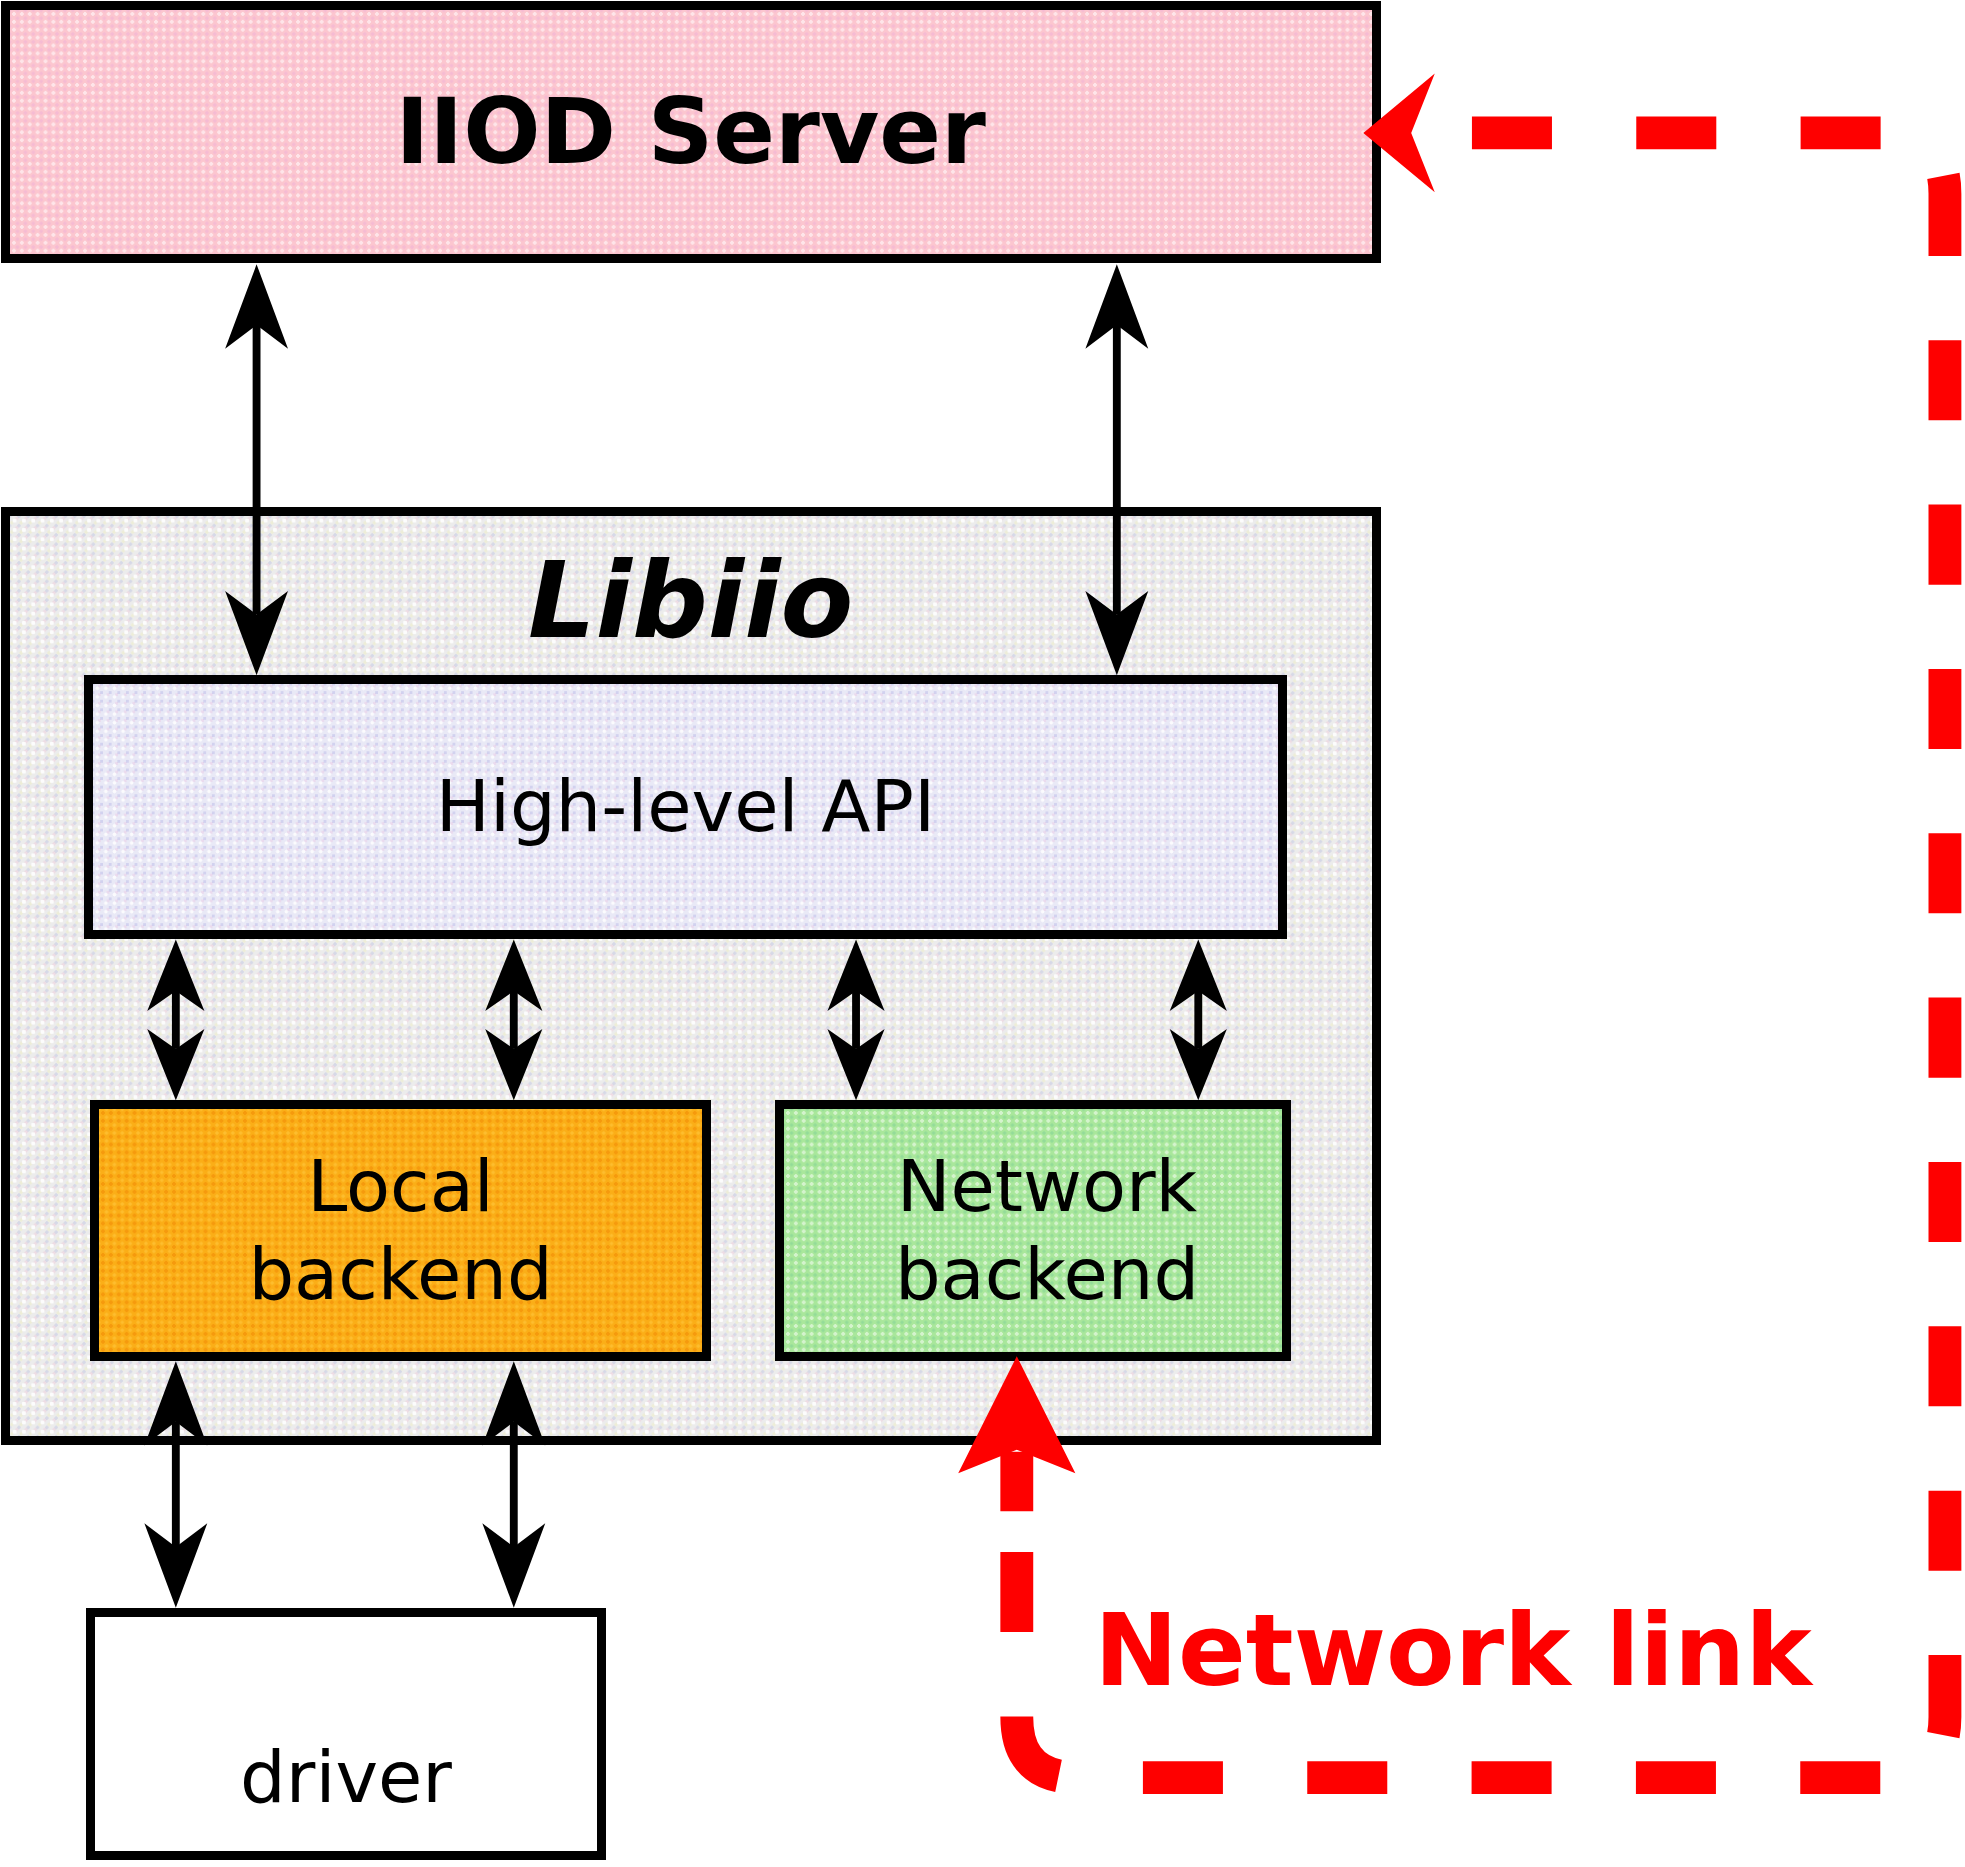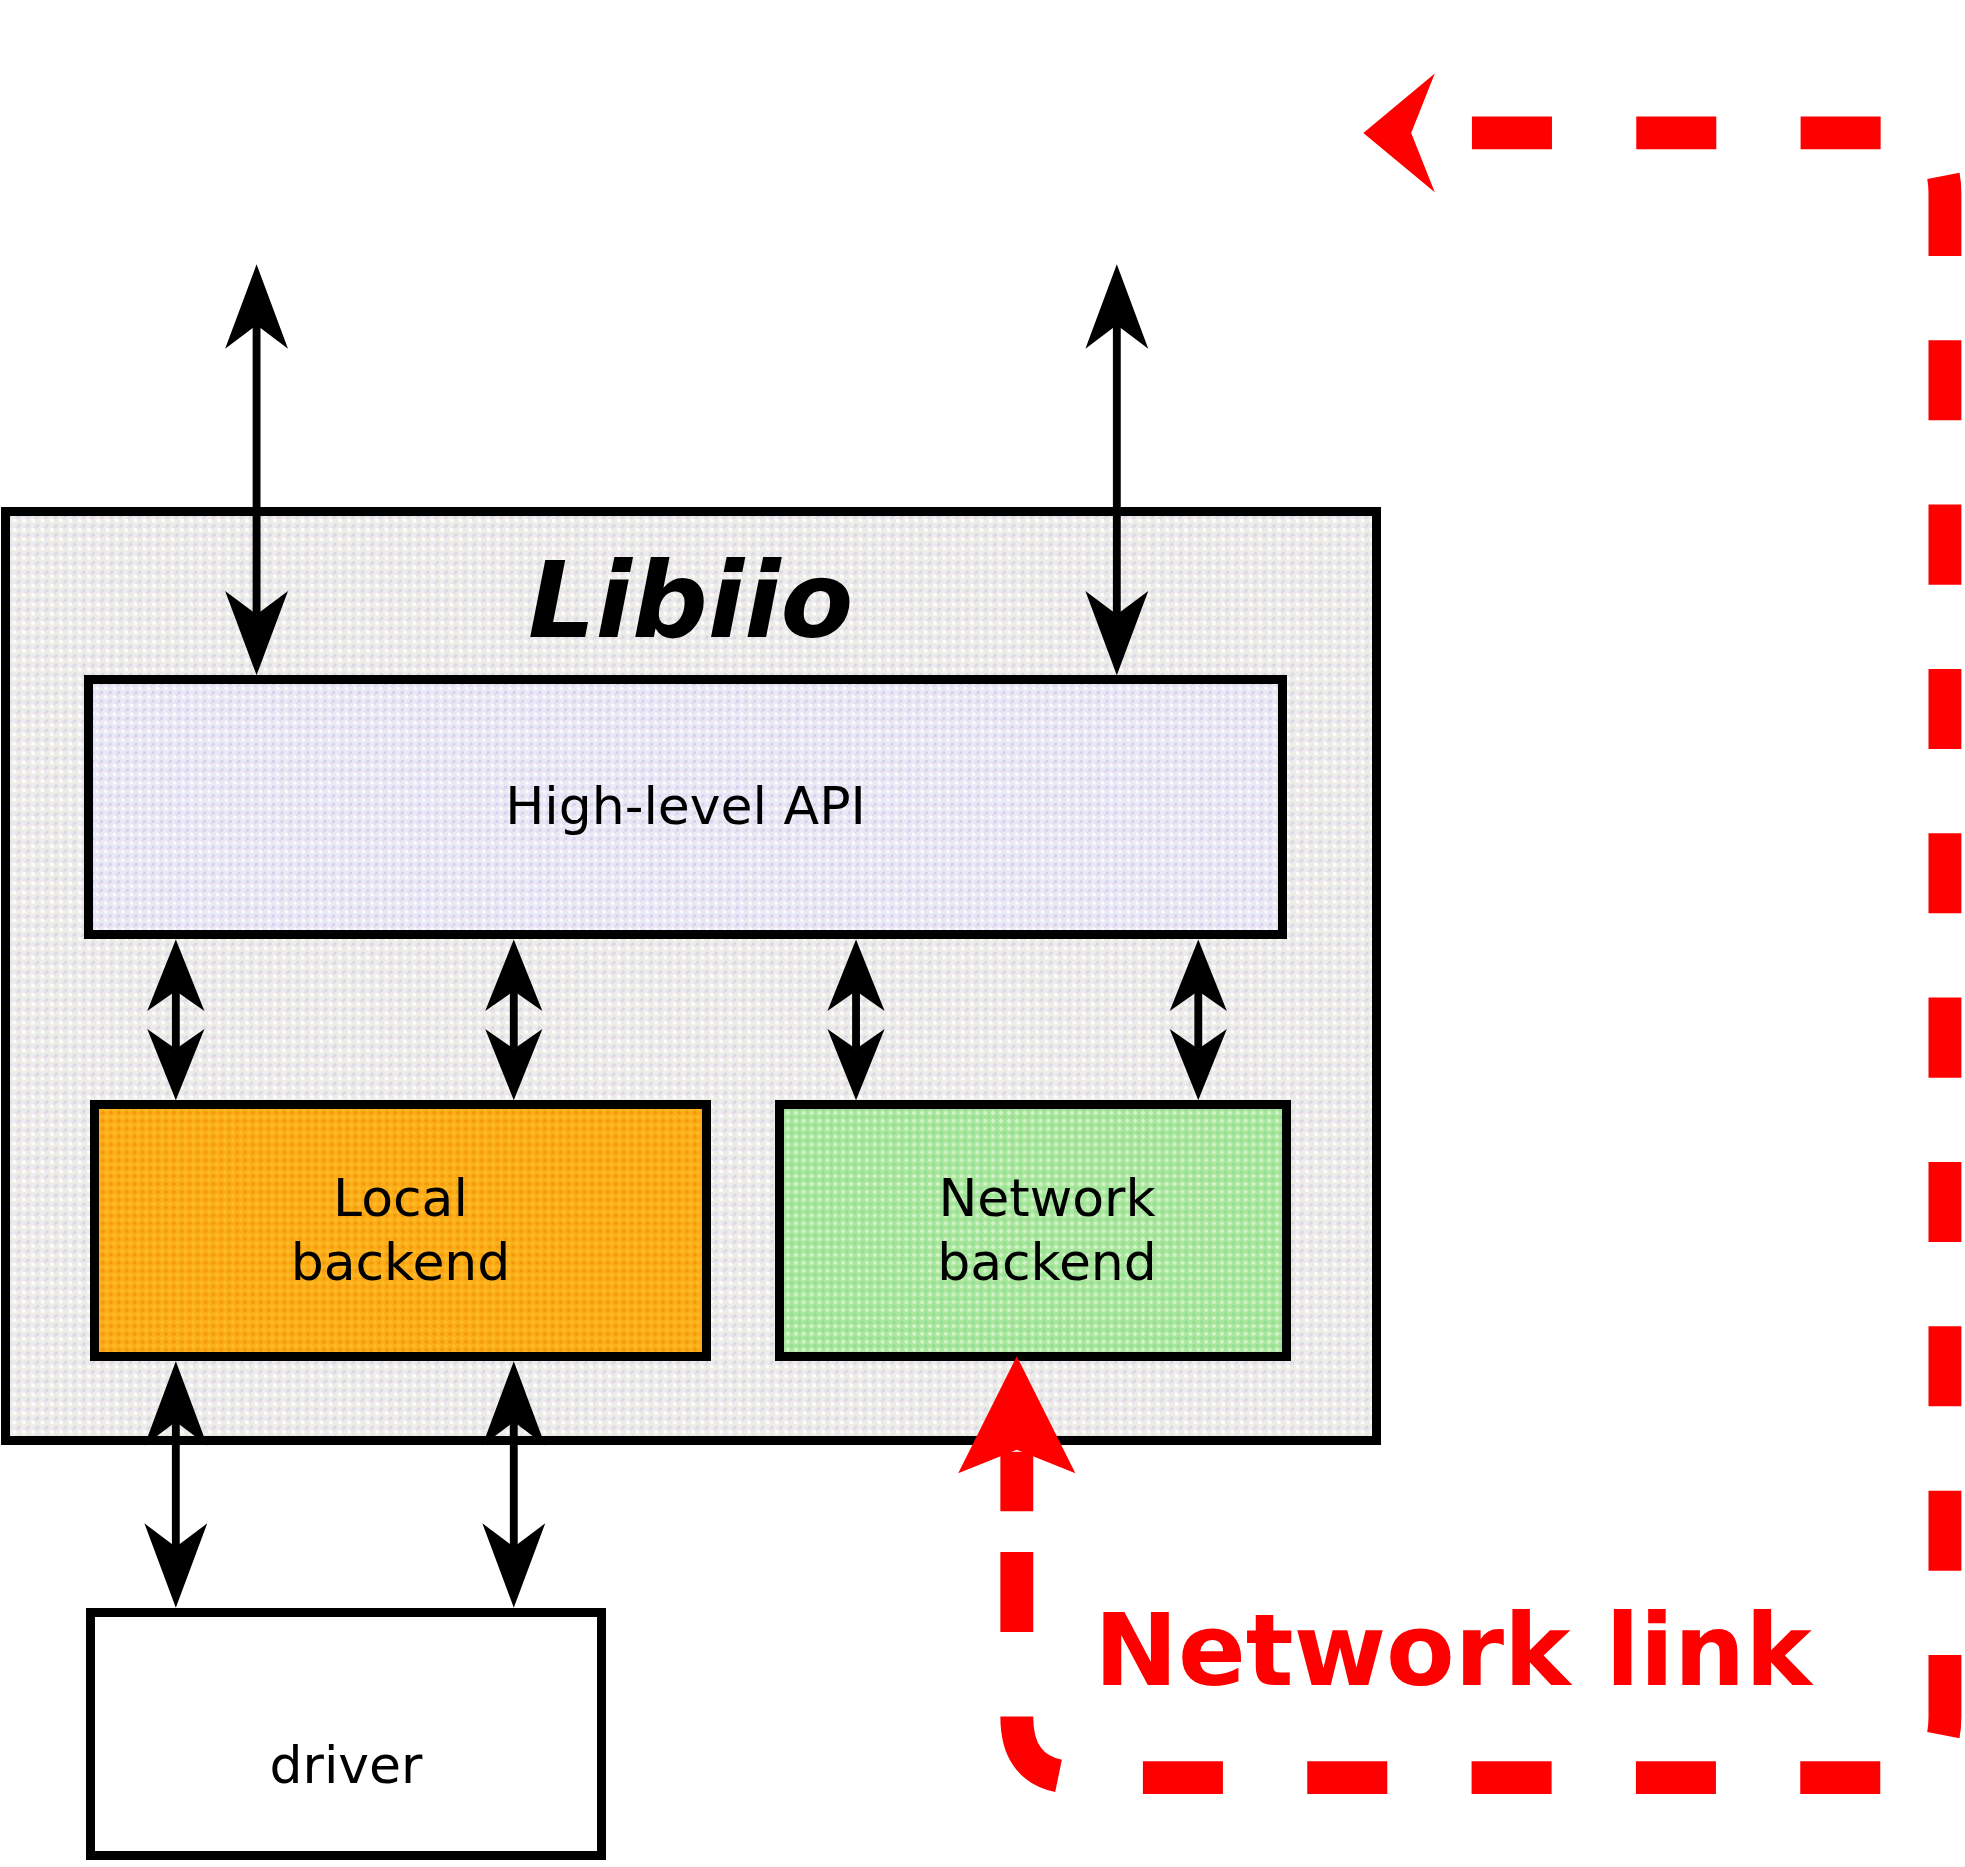--- a/index.html
+++ b/index.html
@@ -12,21 +12,21 @@
   }
   .box{
     position:absolute;
     border:9.3px solid var(--line-black,#000);
     box-sizing:border-box;
     display:flex;align-items:center;justify-content:center;
     text-align:center;
   }
   .box-label{
     color:#000;
-    font-size:52px;
+    font-size:72px;
     line-height:1.22;
     white-space:pre;
   }
   
   .fill-pink{
     background-color:var(--iiod-fill,#fcc6cf);
     background-image:
       radial-gradient(rgba(255,255,255,.55) 1.7px, rgba(255,255,255,0) 2.1px),
       radial-gradient(rgba(233,165,220,.35) 1.4px, rgba(255,255,255,0) 1.9px);
     background-size:7.9px 7.9px,7.9px 7.9px;
@@ -99,20 +99,23 @@
     stroke-dasharray:112 118;stroke-linecap:butt;
   }
   .red-solid-line{stroke:var(--link-red,#fe0000);stroke-width:46;fill:none;}
   .red-head{fill:var(--link-red,#fe0000);stroke:none;}
 </style>
 </head>
 <body>
 
 <div class="canvas">
 
+  <div class="box fill-pink" id="iiod-box">
+    <div class="box-label">IIOD Server</div>
+  </div>
 
   <div class="box fill-gray" id="libiio-box">
     <div id="libiio-title">Libiio</div>
   </div>
 
   <div class="box fill-lavender" id="api-box">
     <div class="box-label">High-level API</div>
   </div>
 
   <div class="box fill-orange" id="local-box">

